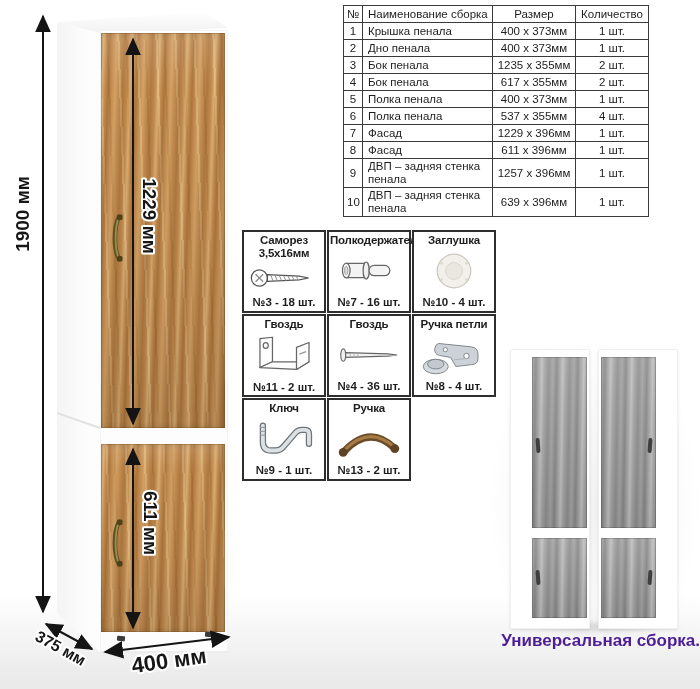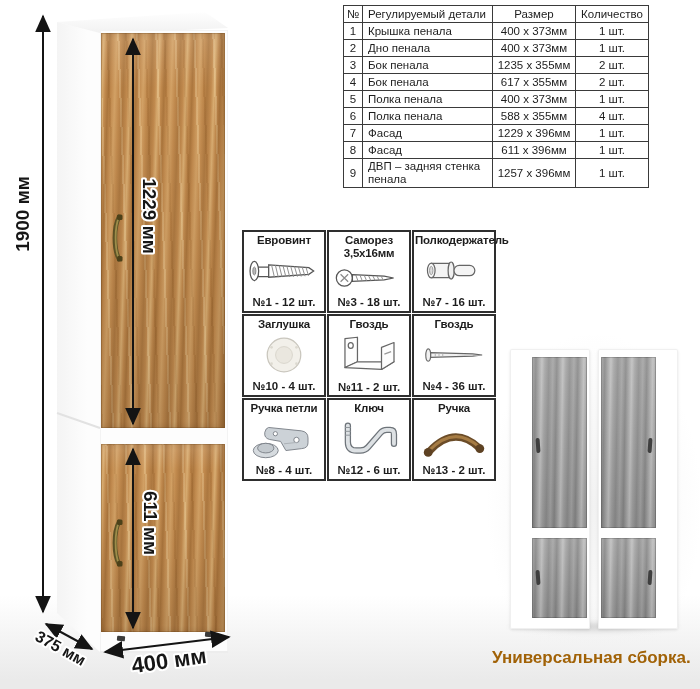--- a/index.html
+++ b/index.html
@@ -112,22 +112,22 @@
   }
 
   
   .duo{left:488px;top:340px;width:212px;height:300px;z-index:1;}
   .duo-shadow{
     left:14px;top:280px;width:184px;height:14px;
     background:radial-gradient(ellipse at 50% 50%, rgba(0,0,0,.14), rgba(0,0,0,0) 70%);
     filter:blur(2px);
   }
   .caption{
-    position:absolute;left:492px;top:648px;width:208px;z-index:2;
-    font-size:17px;font-weight:bold;color:#a16207;text-align:left;
+    position:absolute;left:492px;top:631px;width:208px;z-index:2;
+    font-size:17px;font-weight:bold;color:#4c1d95;text-align:right;
   }
 </style>
 </head>
 <body>
 
 <div class="abs floor-wash"></div>
 <div class="abs duo-bg"></div>
 
 <div class="abs cabinet">
   <div class="abs cab-top"></div>
@@ -179,21 +179,21 @@
 <table class="parts">
   <colgroup>
       <col style="width:19px">
       <col style="width:130px">
       <col style="width:83px">
       <col style="width:73px">
     </colgroup>
   <thead>
       <tr id="parts-head">
         <th class="c">№</th>
-        <th class="l">Регулируемый детали</th>
+        <th class="l">Наименование сборка</th>
         <th class="c">Размер</th>
         <th class="c">Количество</th>
       </tr>
     </thead>
   <tbody id="parts-body">
       <tr>
         <td class="c">1</td>
         <td class="l">Крышка пенала</td>
         <td class="c">400 х 373мм</td>
         <td class="c">1 шт.</td>
@@ -218,60 +218,51 @@
       </tr>
       <tr>
         <td class="c">5</td>
         <td class="l">Полка пенала</td>
         <td class="c">400 х 373мм</td>
         <td class="c">1 шт.</td>
       </tr>
       <tr>
         <td class="c">6</td>
         <td class="l">Полка пенала</td>
-        <td class="c">588 х 355мм</td>
+        <td class="c">537 х 355мм</td>
         <td class="c">4 шт.</td>
       </tr>
       <tr>
         <td class="c">7</td>
         <td class="l">Фасад</td>
         <td class="c">1229 х 396мм</td>
         <td class="c">1 шт.</td>
       </tr>
       <tr>
         <td class="c">8</td>
         <td class="l">Фасад</td>
         <td class="c">611 х 396мм</td>
         <td class="c">1 шт.</td>
       </tr>
       <tr>
         <td class="c">9</td>
         <td class="l">ДВП – задняя стенка пенала</td>
         <td class="c">1257 х 396мм</td>
         <td class="c">1 шт.</td>
       </tr>
+      <tr>
+        <td class="c">10</td>
+        <td class="l">ДВП – задняя стенка пенала</td>
+        <td class="c">639 х 396мм</td>
+        <td class="c">1 шт.</td>
+      </tr>
     </tbody>
 </table>
 
 <div class="abs hw-grid" id="hw-grid">
-    <div class="hw-cell">
-      <div class="hw-name">Евровинт</div>
-      <div class="hw-ico">
-        <svg width="78" height="44" viewBox="0 0 80 46">
-    <g stroke="#555" fill="#fff" stroke-width="1.3">
-      <path d="M13 19 h11 v10 h-11 z"></path>
-      <path d="M24 16.5 L66 19.5 L71 23 L66 26.5 L24 29.5 z"></path>
-      <ellipse cx="9" cy="23" rx="4.5" ry="10"></ellipse>
-      <ellipse cx="9" cy="23" rx="1.6" ry="4.2" fill="#bbb" stroke="#888" stroke-width="1"></ellipse>
-    </g>
-    <path d="M27 16.6 l3 13 M31 16.9 l3 12.6 M35 17.2 l3 12.2 M39 17.5 l3 11.8 M43 17.8 l3 11.4 M47 18 l3 11 M51 18.3 l3 10.6 M55 18.6 l3 10.2 M59 18.9 l3 9.6 M63 19.2 l2.6 8.8" stroke="#8a8a8a" stroke-width="1" fill="none"></path>
-  </svg>
-      </div>
-      <div class="hw-count">№1 - 12 шт.</div>
-    </div>
     <div class="hw-cell">
       <div class="hw-name">Саморез 3,5х16мм</div>
       <div class="hw-ico">
         <svg width="78" height="36" viewBox="0 0 80 38">
     <g stroke="#555" fill="#fff" stroke-width="1.3">
       <circle cx="14" cy="19" r="8.5"></circle>
       <path d="M10 15 l8 8 M18 15 l-8 8" stroke="#8a8a8a"></path>
       <path d="M22.5 15.5 L56 17 L66 19 L56 21 L22.5 22.5 z"></path>
     </g>
     <path d="M26 15.8 l2.5 6.6 M30.5 16 l2.5 6.2 M35 16.2 l2.5 5.8 M39.5 16.5 l2.5 5.4 M44 16.7 l2.5 5 M48.5 17 l2.3 4.6 M53 17.3 l2 4" stroke="#8a8a8a" stroke-width="1" fill="none"></path>
@@ -355,21 +346,21 @@
     </div>
     <div class="hw-cell">
       <div class="hw-name">Ключ</div>
       <div class="hw-ico">
         <svg width="78" height="48" viewBox="0 0 80 50">
     <path d="M18 11 L18 28 Q18 37 27 37 L31 37 Q36 37 39 33.5 L52 18.5 Q54.5 15.5 58.5 15.5 L62 15.5 Q66 15.5 66 20 L66 30" stroke="#6e747a" stroke-width="6.6" fill="none" stroke-linecap="round"></path>
     <path d="M18 11 L18 28 Q18 37 27 37 L31 37 Q36 37 39 33.5 L52 18.5 Q54.5 15.5 58.5 15.5 L62 15.5 Q66 15.5 66 20 L66 30" stroke="#dde1e4" stroke-width="4" fill="none" stroke-linecap="round"></path>
     <path d="M15 13 h6 M15 17 h6 M15 21 h6" stroke="#8b9196" stroke-width="1"></path>
   </svg>
       </div>
-      <div class="hw-count">№12 - 6 шт.</div>
+      <div class="hw-count">№9 - 1 шт.</div>
     </div>
     <div class="hw-cell">
       <div class="hw-name">Ручка</div>
       <div class="hw-ico">
         <svg width="78" height="44" viewBox="0 0 80 46">
     <path d="M14 36 Q40 8 66 32" stroke="#6b4c28" stroke-width="7.5" fill="none" stroke-linecap="round"></path>
     <path d="M14 35 Q40 8 66 31" stroke="#a67c44" stroke-width="3.2" fill="none" stroke-linecap="round"></path>
     <circle cx="13" cy="37" r="4.6" fill="#5e4223"></circle>
     <circle cx="67" cy="33" r="4.6" fill="#5e4223"></circle>
   </svg>

